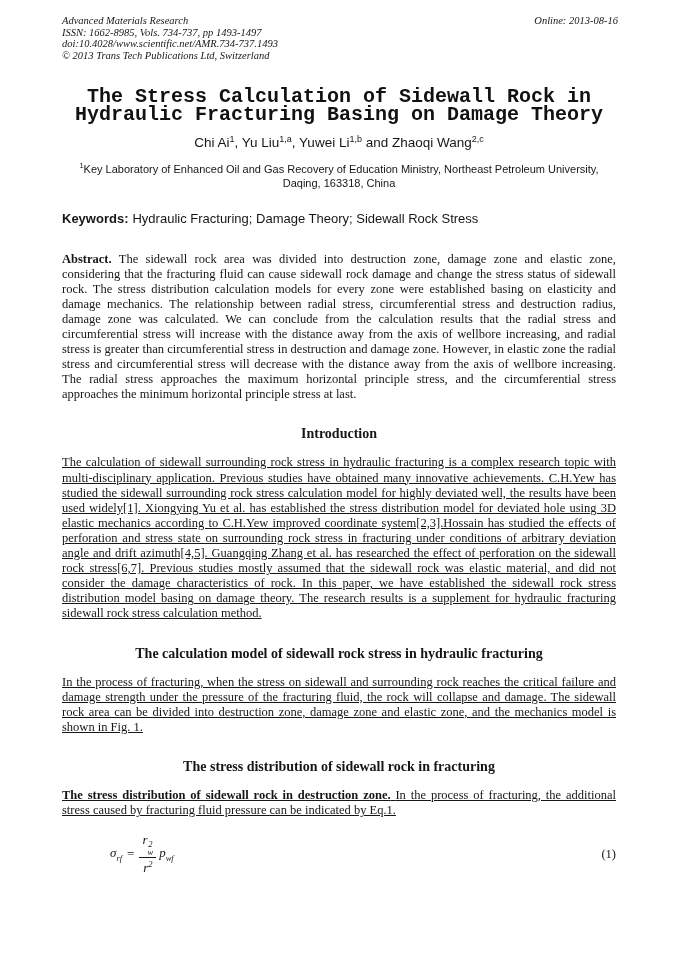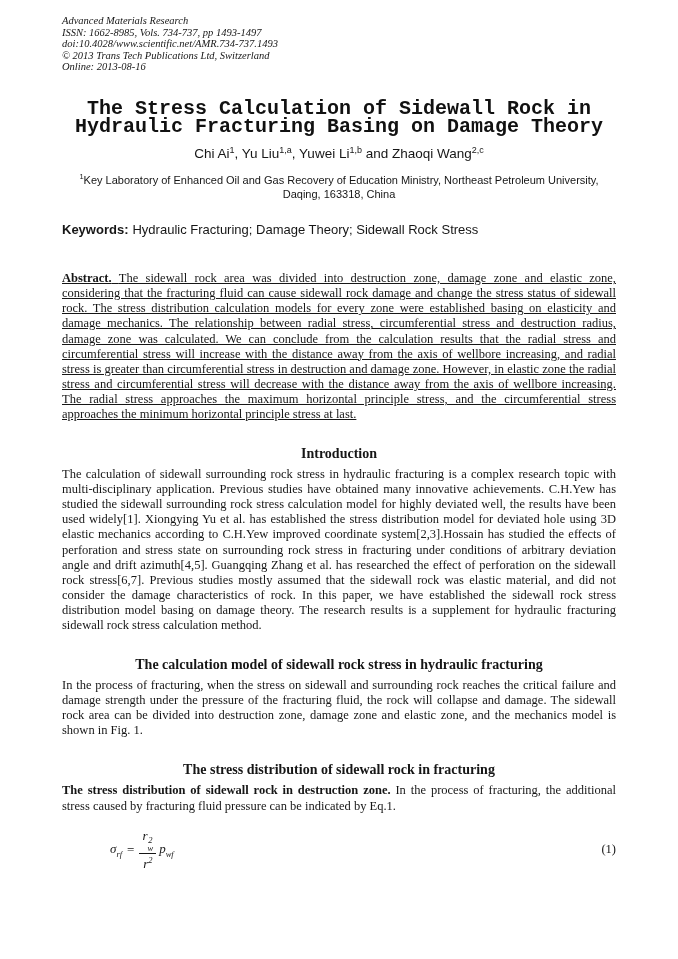--- a/index.html
+++ b/index.html
@@ -9,21 +9,21 @@
     background:#ffffff;
     color:#161616;
     overflow:hidden;
   }
   
   .journal-header{
     display:flex;justify-content:space-between;align-items:flex-start;
     margin:15px 60px 0 62px;
     font-family:"Liberation Serif",serif;
     font-style:italic;
-    font-size:10.5px;line-height:11.6px;flex-direction:column;
+    font-size:10.5px;line-height:11.6px;
   }
   
   .title{
     margin:27px 45px 0;
     text-align:center;
     font-family:Liberation Mono, monospace;
     font-weight:bold;
     font-size:20px;line-height:18px;
     color:#111;
   }
@@ -49,30 +49,30 @@
     font-size:13px;line-height:14px;
   }
   .keywords .kw-label{font-weight:bold;margin-right:4px;}
   
   .body-text{
     margin:0 62px;
     font-family:"Liberation Serif",serif;
     font-size:12.5px;line-height:15.1px;
     text-align:justify;
   }
-  .abstract{margin-top:34px;text-decoration:underline;}
+  .abstract{margin-top:26px;}
   .run-in{font-weight:bold;}
   .section-heading{
     margin:24px 62px 0;
     font-family:"Liberation Serif",serif;
     font-weight:bold;
     font-size:14px;line-height:15px;
     text-align:center;
   }
-  .para{margin-top:6px;}
+  .para{margin-top:14px;text-decoration:underline;}
   
   .equation-row{
     display:flex;justify-content:space-between;align-items:center;
     margin:14px 62px 0 110px;
     font-family:"Liberation Serif",serif;
     font-size:13px;
   }
   .equation{display:flex;align-items:center;font-style:italic;}
   .equation .eq-sign{margin:0 5px;font-style:normal;}
   .equation sub{font-size:8.5px;font-style:italic;}

